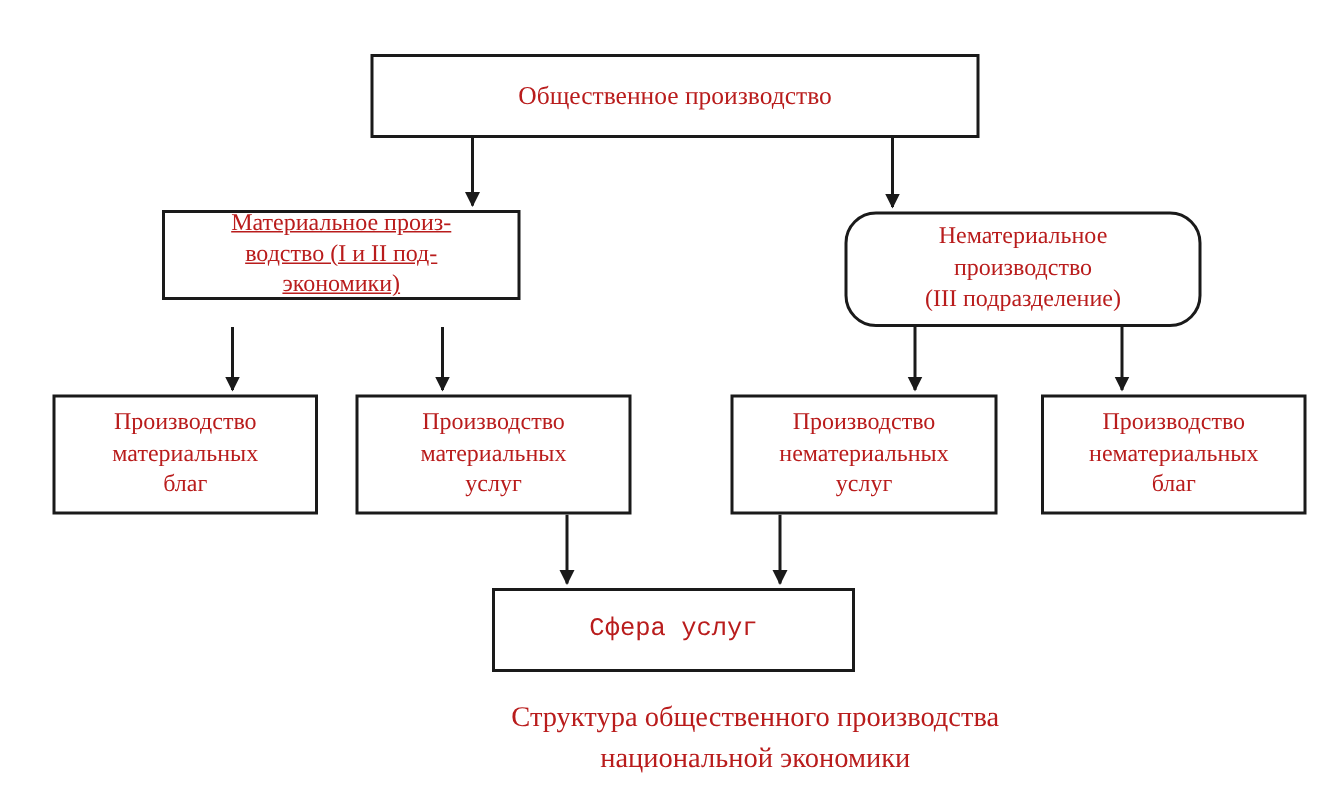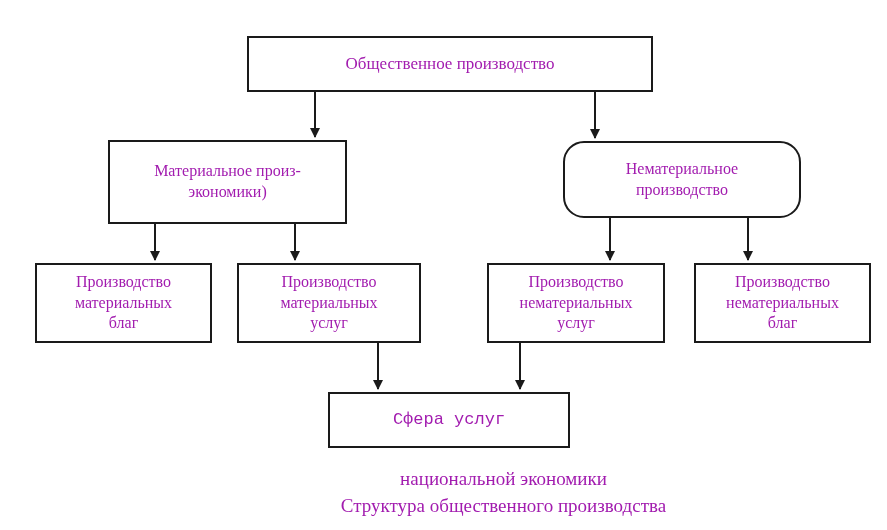--- a/index.html
+++ b/index.html
@@ -2,39 +2,39 @@
 <html><head>
 <meta charset="utf-8">
 <style>
   html, body { margin: 0; padding: 0; background: #ffffff; }
   .canvas {
     position: relative;
     width: 887px;
     height: 530px;
     background: #ffffff;
     font-family: "Liberation Serif", "DejaVu Serif", serif;
-    color: #a21caf;
+    color: #b91c1c;
     overflow: hidden;
   }
   .box {
     position: absolute;
     border: 2px solid #1a1a1a;
     background: #ffffff;
     display: flex;
     flex-direction: column;
     align-items: center;
     justify-content: center;
     text-align: center;
     font-size: 16px;
     line-height: 1.3;
     box-sizing: border-box;
     z-index: 2;
   }
   .box-root        { left: 247px; top: 36px;  width: 406px; height: 56px; font-size: 17px; }
-  .box-material    { left: 108px; top: 140px; width: 239px; height: 84px; }
+  .box-material    { left: 108px; top: 140px; width: 239px; height: 60px; text-decoration: underline; }
   .box-nonmaterial { left: 563px; top: 141px; width: 238px; height: 77px; border-radius: 21px; }
   .box-mat-goods      { left: 35px;  top: 263px; width: 177px; height: 80px; }
   .box-mat-services   { left: 237px; top: 263px; width: 184px; height: 80px; }
   .box-nonmat-services{ left: 487px; top: 263px; width: 178px; height: 80px; }
   .box-nonmat-goods   { left: 694px; top: 263px; width: 177px; height: 80px; }
   .box-services    { left: 328px; top: 392px; width: 242px; height: 56px; font-size: 17px; font-family: Liberation Mono, monospace; }
   .caption {
     position: absolute;
     left: 120px; top: 466px; width: 767px;
     text-align: center;
@@ -70,26 +70,28 @@
     <line class="arrow" x1="378" y1="343" x2="378" y2="389" marker-end="url(#ah)"></line>
     <line class="arrow" x1="520" y1="343" x2="520" y2="389" marker-end="url(#ah)"></line>
   </svg>
 
   <div class="box box-root">
     <div>Общественное производство</div>
   </div>
 
   <div class="box box-material">
     <div>Материальное произ-</div>
+    <div>водство (I и II под-</div>
     <div>экономики)</div>
   </div>
 
   <div class="box box-nonmaterial">
     <div>Нематериальное</div>
     <div>производство</div>
+    <div>(III подразделение)</div>
   </div>
 
   <div class="box box-mat-goods">
     <div>Производство</div>
     <div>материальных</div>
     <div>благ</div>
   </div>
 
   <div class="box box-mat-services">
     <div>Производство</div>
@@ -107,17 +109,17 @@
     <div>Производство</div>
     <div>нематериальных</div>
     <div>благ</div>
   </div>
 
   <div class="box box-services">
     <div>Сфера услуг</div>
   </div>
 
   <div class="caption">
+    <div>Структура общественного производства</div>
     <div>национальной экономики</div>
-    <div>Структура общественного производства</div>
   </div>
 
 </div>
 
 </body></html>

